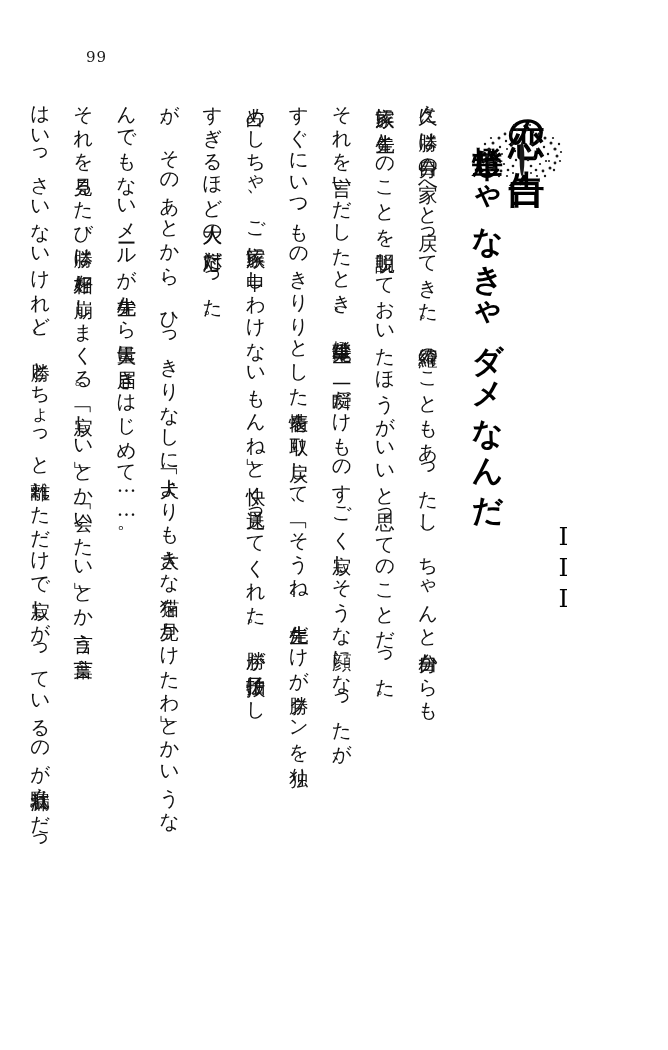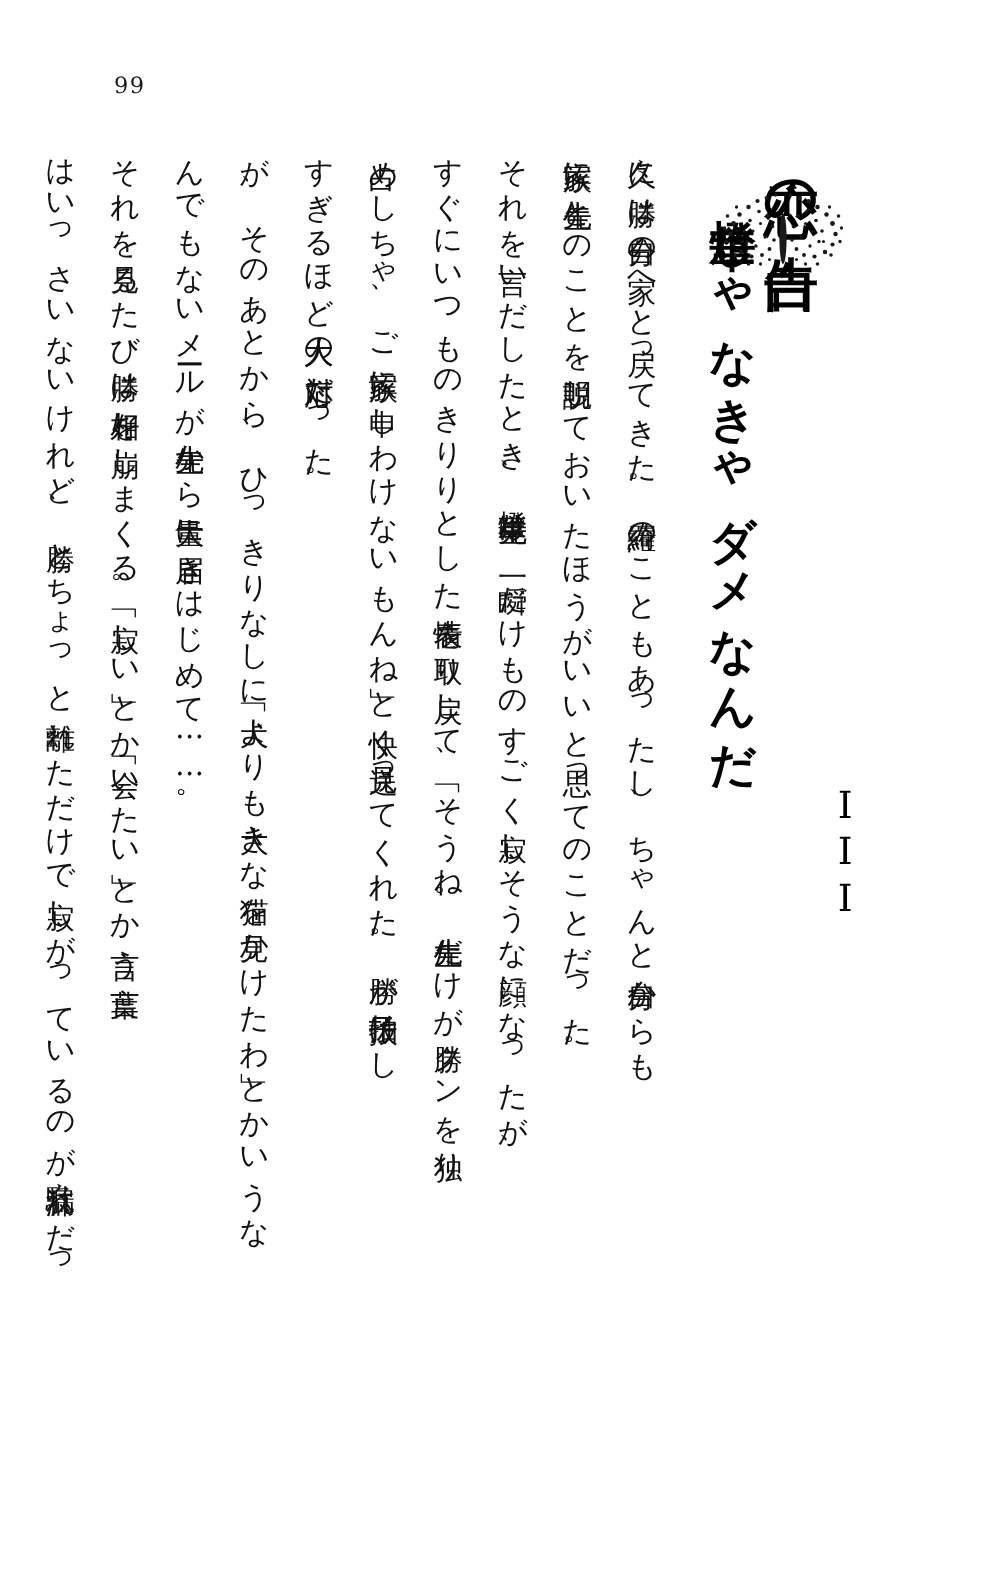--- a/index.html
+++ b/index.html
@@ -19,21 +19,21 @@
   .page {
     position: absolute;
     inset: 0;
     background: #ffffff;
   }
 
   
   .page-number {
     position: absolute;
     top: 48px;
-    left: 76px;
+    left: 86px;
     font-size: 15px;
     letter-spacing: 1px;
     color: #1a1a1a;
     font-family: "DejaVu Serif", "Liberation Serif", serif;
   }
 
   
   .text-block {
     position: absolute;
     top: 92px;

